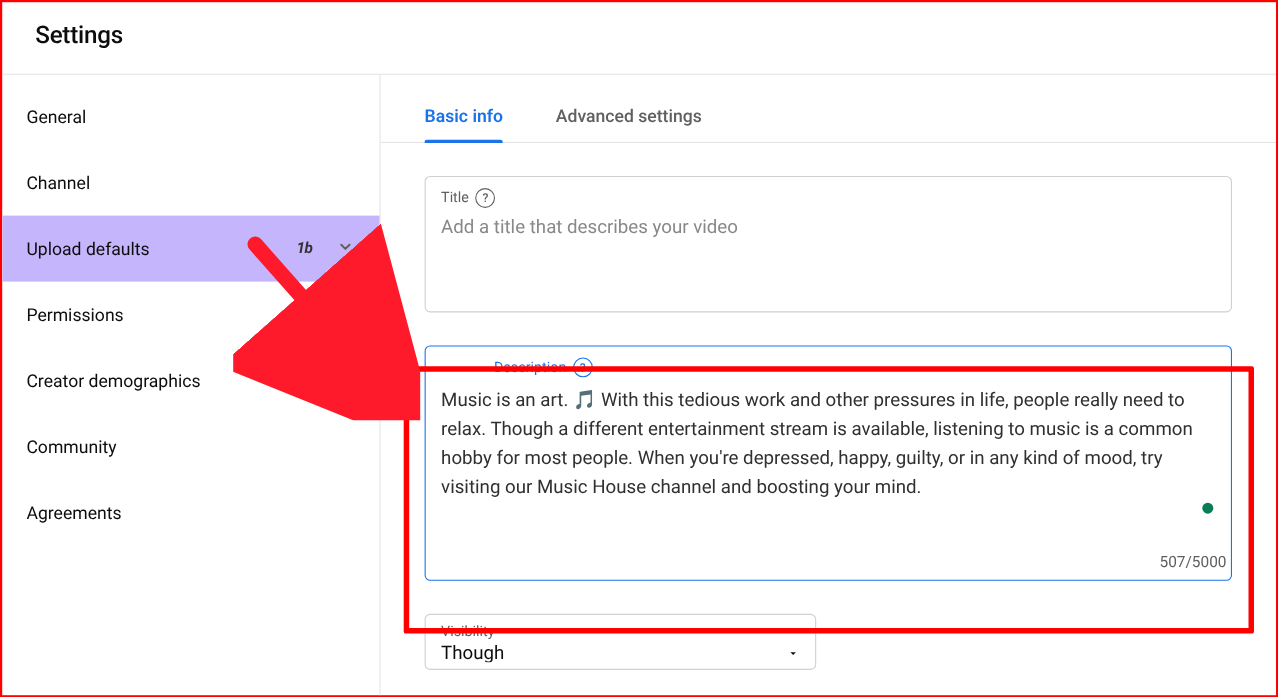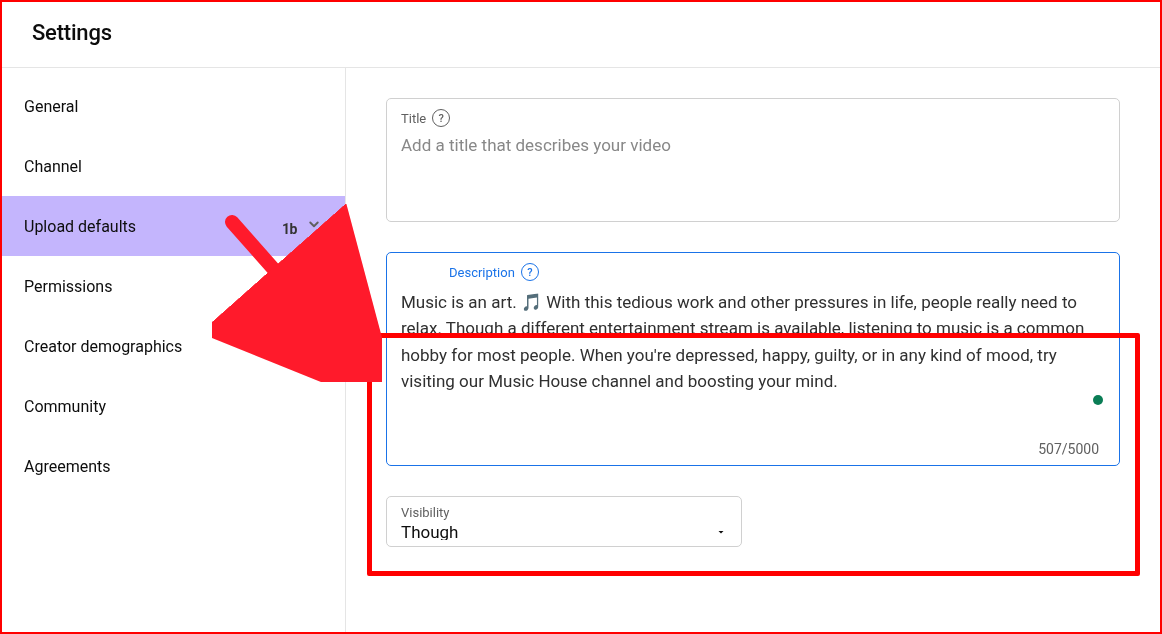--- a/index.html
+++ b/index.html
@@ -37,22 +37,23 @@
       justify-content: space-between;
       padding: 0 22px;
       height: 60px;
       font-size: 16px;
       color: #0d0d0d;
       cursor: pointer;
     }
     .sidebar-item.active { background: #c4b5fd; }
     .sidebar-item-label-wrap {
       display: flex;
-      align-items: flex-end;
-      gap: 8px;
+      align-items: center;
+      gap: 21px;
+      font-style: italic;
     }
     .tb-badge {
       font-weight: 700;
       font-size: 14px;
       letter-spacing: -0.5px;
       color: #333;
     }
     .chevron {
       display: inline-block;
     }
@@ -148,21 +149,21 @@
     }
     .desc-text {
       font-size: 17px;
       line-height: 1.55;
       color: #303030;
       padding-top: 4px;
     }
     .counter {
       position: absolute;
       bottom: 8px;
-      right: 20px;
+      right: 4px;
       font-size: 14px;
       color: #606060;
     }
     .desc-scroll::-webkit-scrollbar { width: 10px; }
     .desc-scroll::-webkit-scrollbar-thumb {
       background: #c0c0c0;
       border-radius: 5px;
     }
     .desc-scroll::-webkit-scrollbar-track { background: transparent; }
     .visibility-box {
@@ -247,20 +248,28 @@
     </div>
     <div class="sidebar-item">
       <span>Community</span>
     </div>
     <div class="sidebar-item">
       <span>Agreements</span>
     </div>
   </nav>
 
   <main class="main">
+    <div class="tabs">
+      <div class="tab active">
+        <span>Basic info</span>
+      </div>
+      <div class="tab">
+        <span>Advanced settings</span>
+      </div>
+    </div>
 
     <div class="content">
 
       <div class="field-box">
         <div class="field-label">
           <span>Title</span>
           <span class="help-icon">?</span>
         </div>
         <textarea class="title-area" placeholder="Add a title that describes your video" style=""></textarea>
       </div>

